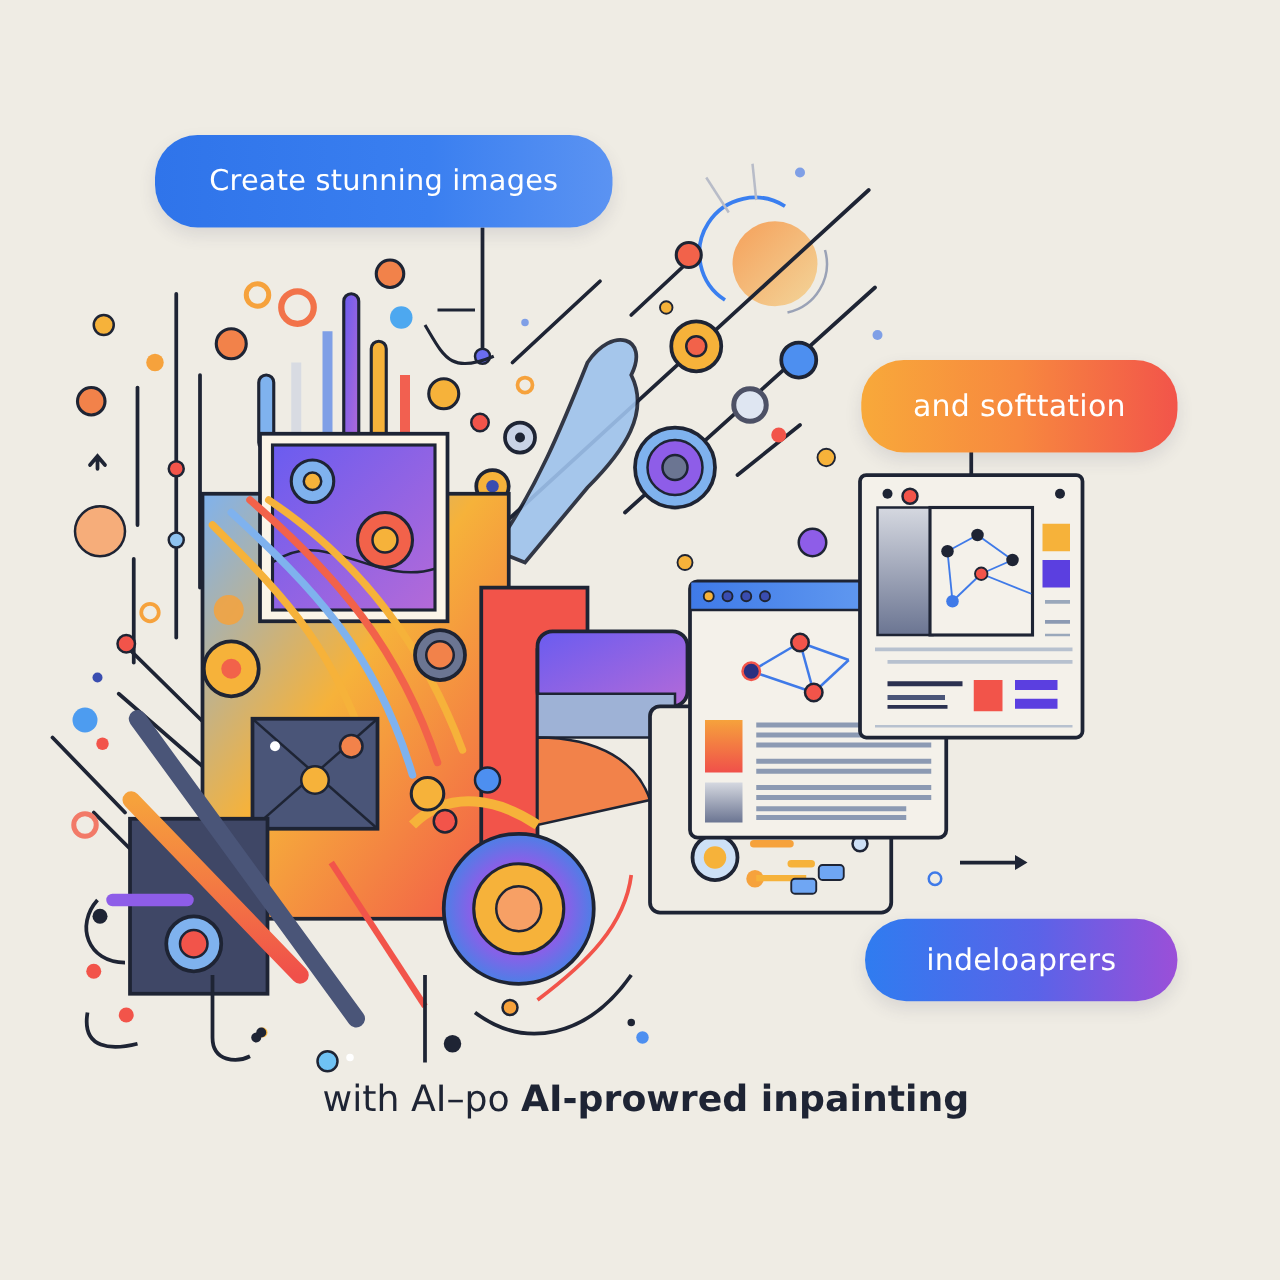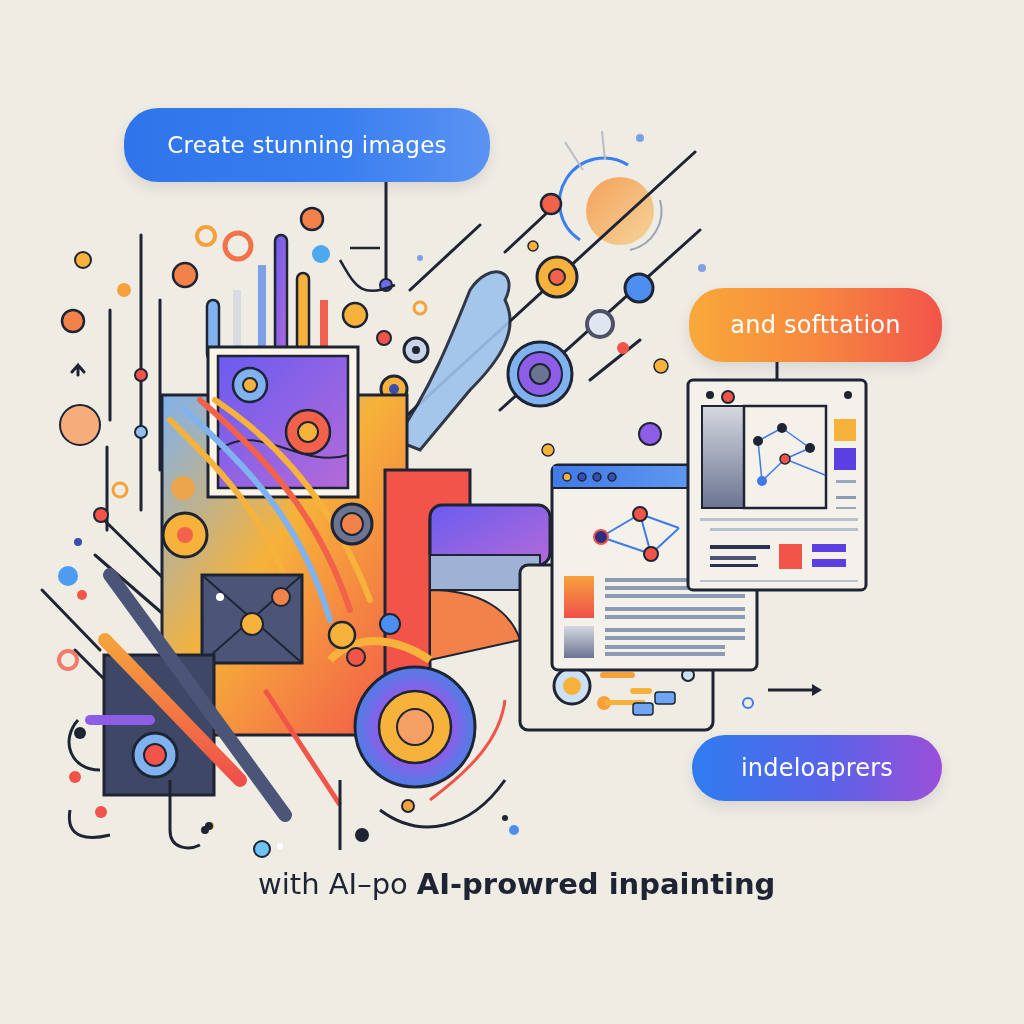--- a/index.html
+++ b/index.html
@@ -26,22 +26,22 @@
     background: linear-gradient(90deg, #f8a93a 0%, #f7883f 50%, #f2544a 100%);
     font-size: 24px;
     margin-top: 22px;
   }
   .pill-dev {
     left: 692px; top: 735px; width: 250px; height: 66px;
     background: linear-gradient(90deg, #2f7cf0 0%, #5a63e8 55%, #9b4fd8 100%);
     font-size: 24px;
   }
   .tagline {
-    position: absolute; left: 258px; top: 867px; width: 580px; height: 50px;
-    display: flex; align-items: flex-start; color: #1e2434; font-size: 29px;
+    position: absolute; left: 258px; top: 846px; width: 580px; height: 50px;
+    display: flex; align-items: flex-end; color: #1e2434; font-size: 29px;
     white-space: nowrap;
   }
   .tagline .light { font-weight: normal; margin-right: 9px; }
   .tagline .bold { font-weight: bold; }
 </style>
 </head>
 <body>
 
 <div class="stage">
 

